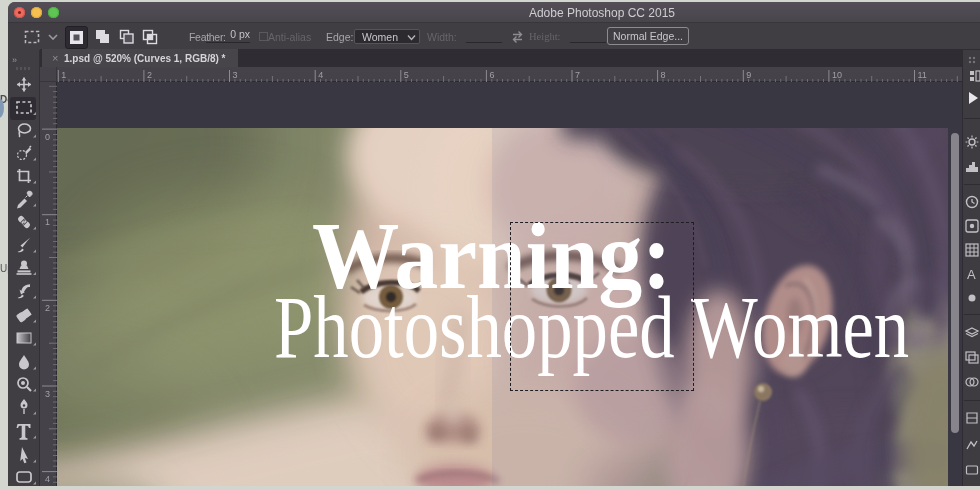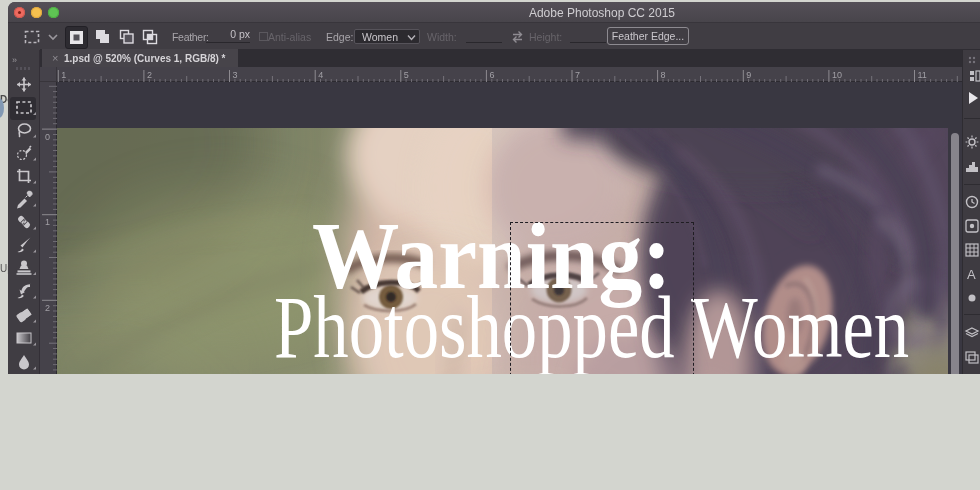--- a/index.html
+++ b/index.html
@@ -1,20 +1,20 @@
 <!DOCTYPE html>
 <html><head>
 <meta charset="utf-8">
 <style>
   * { margin:0; padding:0; box-sizing:border-box; }
   html,body { width:980px; height:490px; overflow:hidden; }
   body { background:#d3d5cf; font-family:"Liberation Sans", sans-serif; position:relative; }
   .abs { position:absolute; }
   
-  #win { left:8px; top:2px; width:972px; height:372px; background:#393741; border-radius:7px 0 0 0; overflow:hidden; }
+  #win { left:8px; top:2px; width:972px; height:484px; background:#393741; border-radius:7px 0 0 0; overflow:hidden; }
   #titlebar { left:0; top:0; width:972px; height:21px; background:linear-gradient(#544f57, #48454b); border-bottom:1px solid #38353b; }
   .tl { border-radius:50%; width:11px; height:11px; top:5px; }
   #title { left:108px; width:972px; text-align:center; top:4px; font-size:12px; color:#cfcdd1; }
   #optionsbar { left:0; top:21px; width:972px; height:28px; background:#403d43; border-bottom:1px solid #2b292e; color:#a8a5aa; font-size:10.5px; }
   #optionsbar .dim { color:#67646a; }
   #optionsbar .lbl { top:8px; }
   .ufield { border-bottom:1px solid #29272c; height:15px; top:5px; color:#c5c2c7; font-size:10.5px;text-align:right; }
   #tabbar { left:32px; top:47px; width:940px; height:18px; background:#2f2d33; }
   #tab { left:2px; top:0; width:196px; height:18px; background:#47444a; color:#d6d4d8; font-size:10px; }
   #toolbar { left:0; top:48px; width:32px; height:440px; background:#403d43; border-right:1px solid #332f36; }
@@ -65,40 +65,40 @@
         <rect x="31" y="4" width="9" height="9" fill="#dddbe0"></rect>
         <rect x="35" y="8" width="9" height="9" fill="#dddbe0"></rect>
 
         <rect x="55.5" y="4.5" width="8" height="8" fill="none" stroke="#dddbe0" stroke-width="1.4"></rect>
         <rect x="59" y="8" width="9" height="9" fill="#55525a" stroke="#dddbe0" stroke-width="1.4"></rect>
 
         <rect x="78.5" y="4.5" width="9" height="9" fill="none" stroke="#dddbe0" stroke-width="1.4"></rect>
         <rect x="82.5" y="8.5" width="9" height="9" fill="none" stroke="#dddbe0" stroke-width="1.4"></rect>
         <rect x="82.5" y="8.5" width="5" height="5" fill="#dddbe0"></rect>
       </svg>
-      <div class="lbl abs" style="left:140px;letter-spacing:-0.3px;padding-left:24px;">Feather:</div>
+      <div class="lbl abs" style="left:157px;letter-spacing:-0.3px;padding-left:24px;">Feather:</div>
       <div class="ufield abs" style="left:198px;width:44px;padding-left:4px;">0 px</div>
       <div class="abs dim" style="left:251px;top:9px;width:9px;height:9px;border:1px solid #5b585e;"></div>
       <div class="lbl abs dim" style="left:260px;">Anti-alias</div>
       <div class="lbl abs" style="left:318px;">Edge:</div>
       <div class="abs" style="left:346px;top:5.5px;width:66px;height:15px;background:#2c2a2f;border:1px solid #56535a;border-radius:2px;color:#c9c6cb;font-size:11px;">
         <span style="position:absolute;left:7px;top:1.5px;font-size:10.5px;">Women</span>
         <svg class="abs" style="right:3px;top:4px;" width="9" height="7">
           <path d="M1 1.5 l3.5 4 3.5-4" fill="none" stroke="#b5b2b8" stroke-width="1.4"></path>
         </svg>
       </div>
       <div class="lbl abs dim" style="left:419px;">Width:</div>
       <div class="ufield abs" style="left:458px;width:36px;"></div>
       <svg class="abs" style="left:502px;top:7px;" width="15" height="14">
         <path d="M3 4.5 h8 M8.5 1.5 l3 3 -3 3" fill="none" stroke="#8f8c92" stroke-width="1.4"></path>
         <path d="M12 9.5 h-8 M6.5 6.5 l-3 3 3 3" fill="none" stroke="#8f8c92" stroke-width="1.4"></path>
       </svg>
-      <div class="lbl abs dim" style="left:521px;">Height:</div>
+      <div class="lbl abs dim" style="left:521px;font-family:Liberation Serif, serif;">Height:</div>
       <div class="ufield abs" style="left:562px;width:36px;"></div>
-      <div class="abs" style="left:599px;top:4px;width:82px;height:18px;border:1px solid #8d8a90;border-radius:3px;color:#cac7cc;font-size:10.5px;text-align:center;line-height:16px;">Feather Edge...</div>
+      <div class="abs" style="left:599px;top:4px;width:82px;height:18px;border:1px solid #8d8a90;border-radius:3px;color:#cac7cc;font-size:10.5px;text-align:center;line-height:16px;">Normal Edge...</div>
     </div>
 
     <div id="tabbar" class="abs">
       <div id="tab" class="abs">
         <span style="position:absolute;left:10px;top:3px;color:#8f8c92;font-size:11px;">×</span>
         <span style="position:absolute;left:22px;top:4px;font-weight:bold;">1.psd @ 520% (Curves 1, RGB/8) *</span>
       </div>
     </div>
 
     <div id="toolbar" class="abs">

